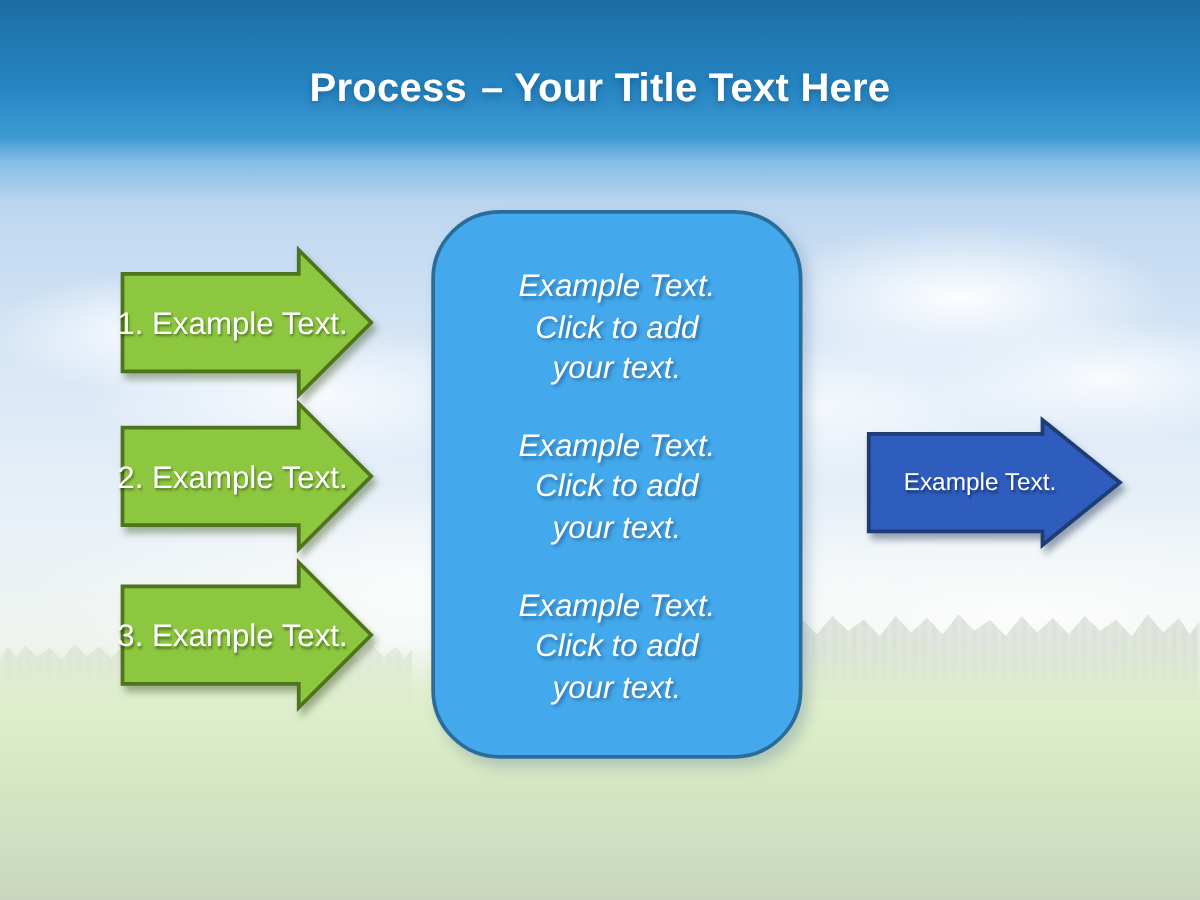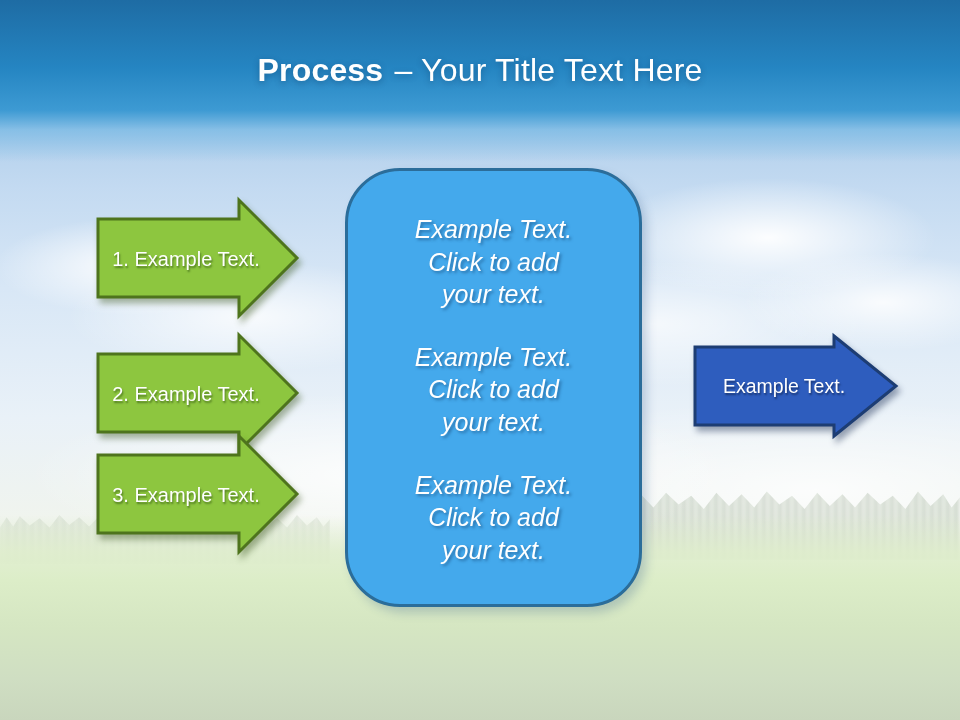--- a/index.html
+++ b/index.html
@@ -39,31 +39,31 @@
     background:linear-gradient(180deg,
       var(--header-top) 0%, var(--header-mid) 42%, var(--header-light) 68%,
       rgba(120,185,228,.75) 80%, rgba(190,220,240,0) 100%);
   }
   .title{
     position:absolute;left:0;top:52px;width:100%;margin:0;
     text-align:center;color:#fff;font-size:32px;font-weight:400;
     text-shadow:0 2px 6px rgba(0,40,80,.35);letter-spacing:.2px;
   }
   .title .emph{font-weight:700;margin-top:12px;}
-  .title .rest{margin-left:.35em;font-weight:400;}
+  .title .rest{margin-left:.35em;font-weight:700;}
   .shape{position:absolute;}
   .arrow-svg{position:absolute;left:0;top:0;width:100%;height:100%;overflow:visible;}
   .arrow-green .arrow-svg{filter:drop-shadow(3px 5px 3px rgba(45,75,15,.40));}
   .arrow-green polygon{fill:var(--green-fill);stroke:var(--green-border);stroke-width:3;}
   .arrow-blue .arrow-svg{filter:drop-shadow(3px 5px 3px rgba(10,30,70,.40));}
   .arrow-blue polygon{fill:var(--blue-fill);stroke:var(--blue-border);stroke-width:3;}
   .step-label{
     position:absolute;left:6px;top:22px;bottom:20px;width:170px;
     display:flex;align-items:center;justify-content:center;
-    color:#fff;font-size:20px;text-shadow:1px 2px 2px rgba(30,60,10,.55);
+    color:#fff;font-size:25px;text-shadow:1px 2px 2px rgba(30,60,10,.55);
     white-space:nowrap;
   }
   .out-label{
     position:absolute;left:8px;top:14px;bottom:13px;width:168px;
     display:flex;align-items:center;justify-content:center;
     color:#fff;font-size:19.5px;text-shadow:1px 2px 2px rgba(10,25,60,.6);
     white-space:nowrap;
   }
   .panel{
     position:absolute;left:345px;top:168px;width:297px;height:439px;
@@ -92,28 +92,28 @@
 
   <h1 class="title"><span class="emph">Process</span><span class="rest">– Your Title Text Here</span></h1>
 
   <div class="shape arrow-green" style="left:95px;top:197px;width:206px;height:122px;">
     <svg class="arrow-svg" viewBox="0 0 206 122">
       <polygon points="3,22 144,22 144,3 202,61 144,119 144,100 3,100"></polygon>
     </svg>
     <div class="step-label">1. Example Text.</div>
   </div>
 
-  <div class="shape arrow-green" style="left:95px;top:332px;width:206px;height:122px;">
+  <div class="shape arrow-green" style="left:95px;top:320px;width:206px;height:122px;">
     <svg class="arrow-svg" viewBox="0 0 206 122">
       <polygon points="3,22 144,22 144,3 202,61 144,119 144,100 3,100"></polygon>
     </svg>
     <div class="step-label">2. Example Text.</div>
   </div>
 
-  <div class="shape arrow-green" style="left:95px;top:433px;width:206px;height:122px;">
+  <div class="shape arrow-green" style="left:95px;top:447px;width:206px;height:122px;">
     <svg class="arrow-svg" viewBox="0 0 206 122">
       <polygon points="3,22 144,22 144,3 202,61 144,119 144,100 3,100"></polygon>
     </svg>
     <div class="step-label">3. Example Text.</div>
   </div>
 
   <div class="panel">
     <div class="panel-paragraph">Example Text.
 Click  to add
 your text.</div>

